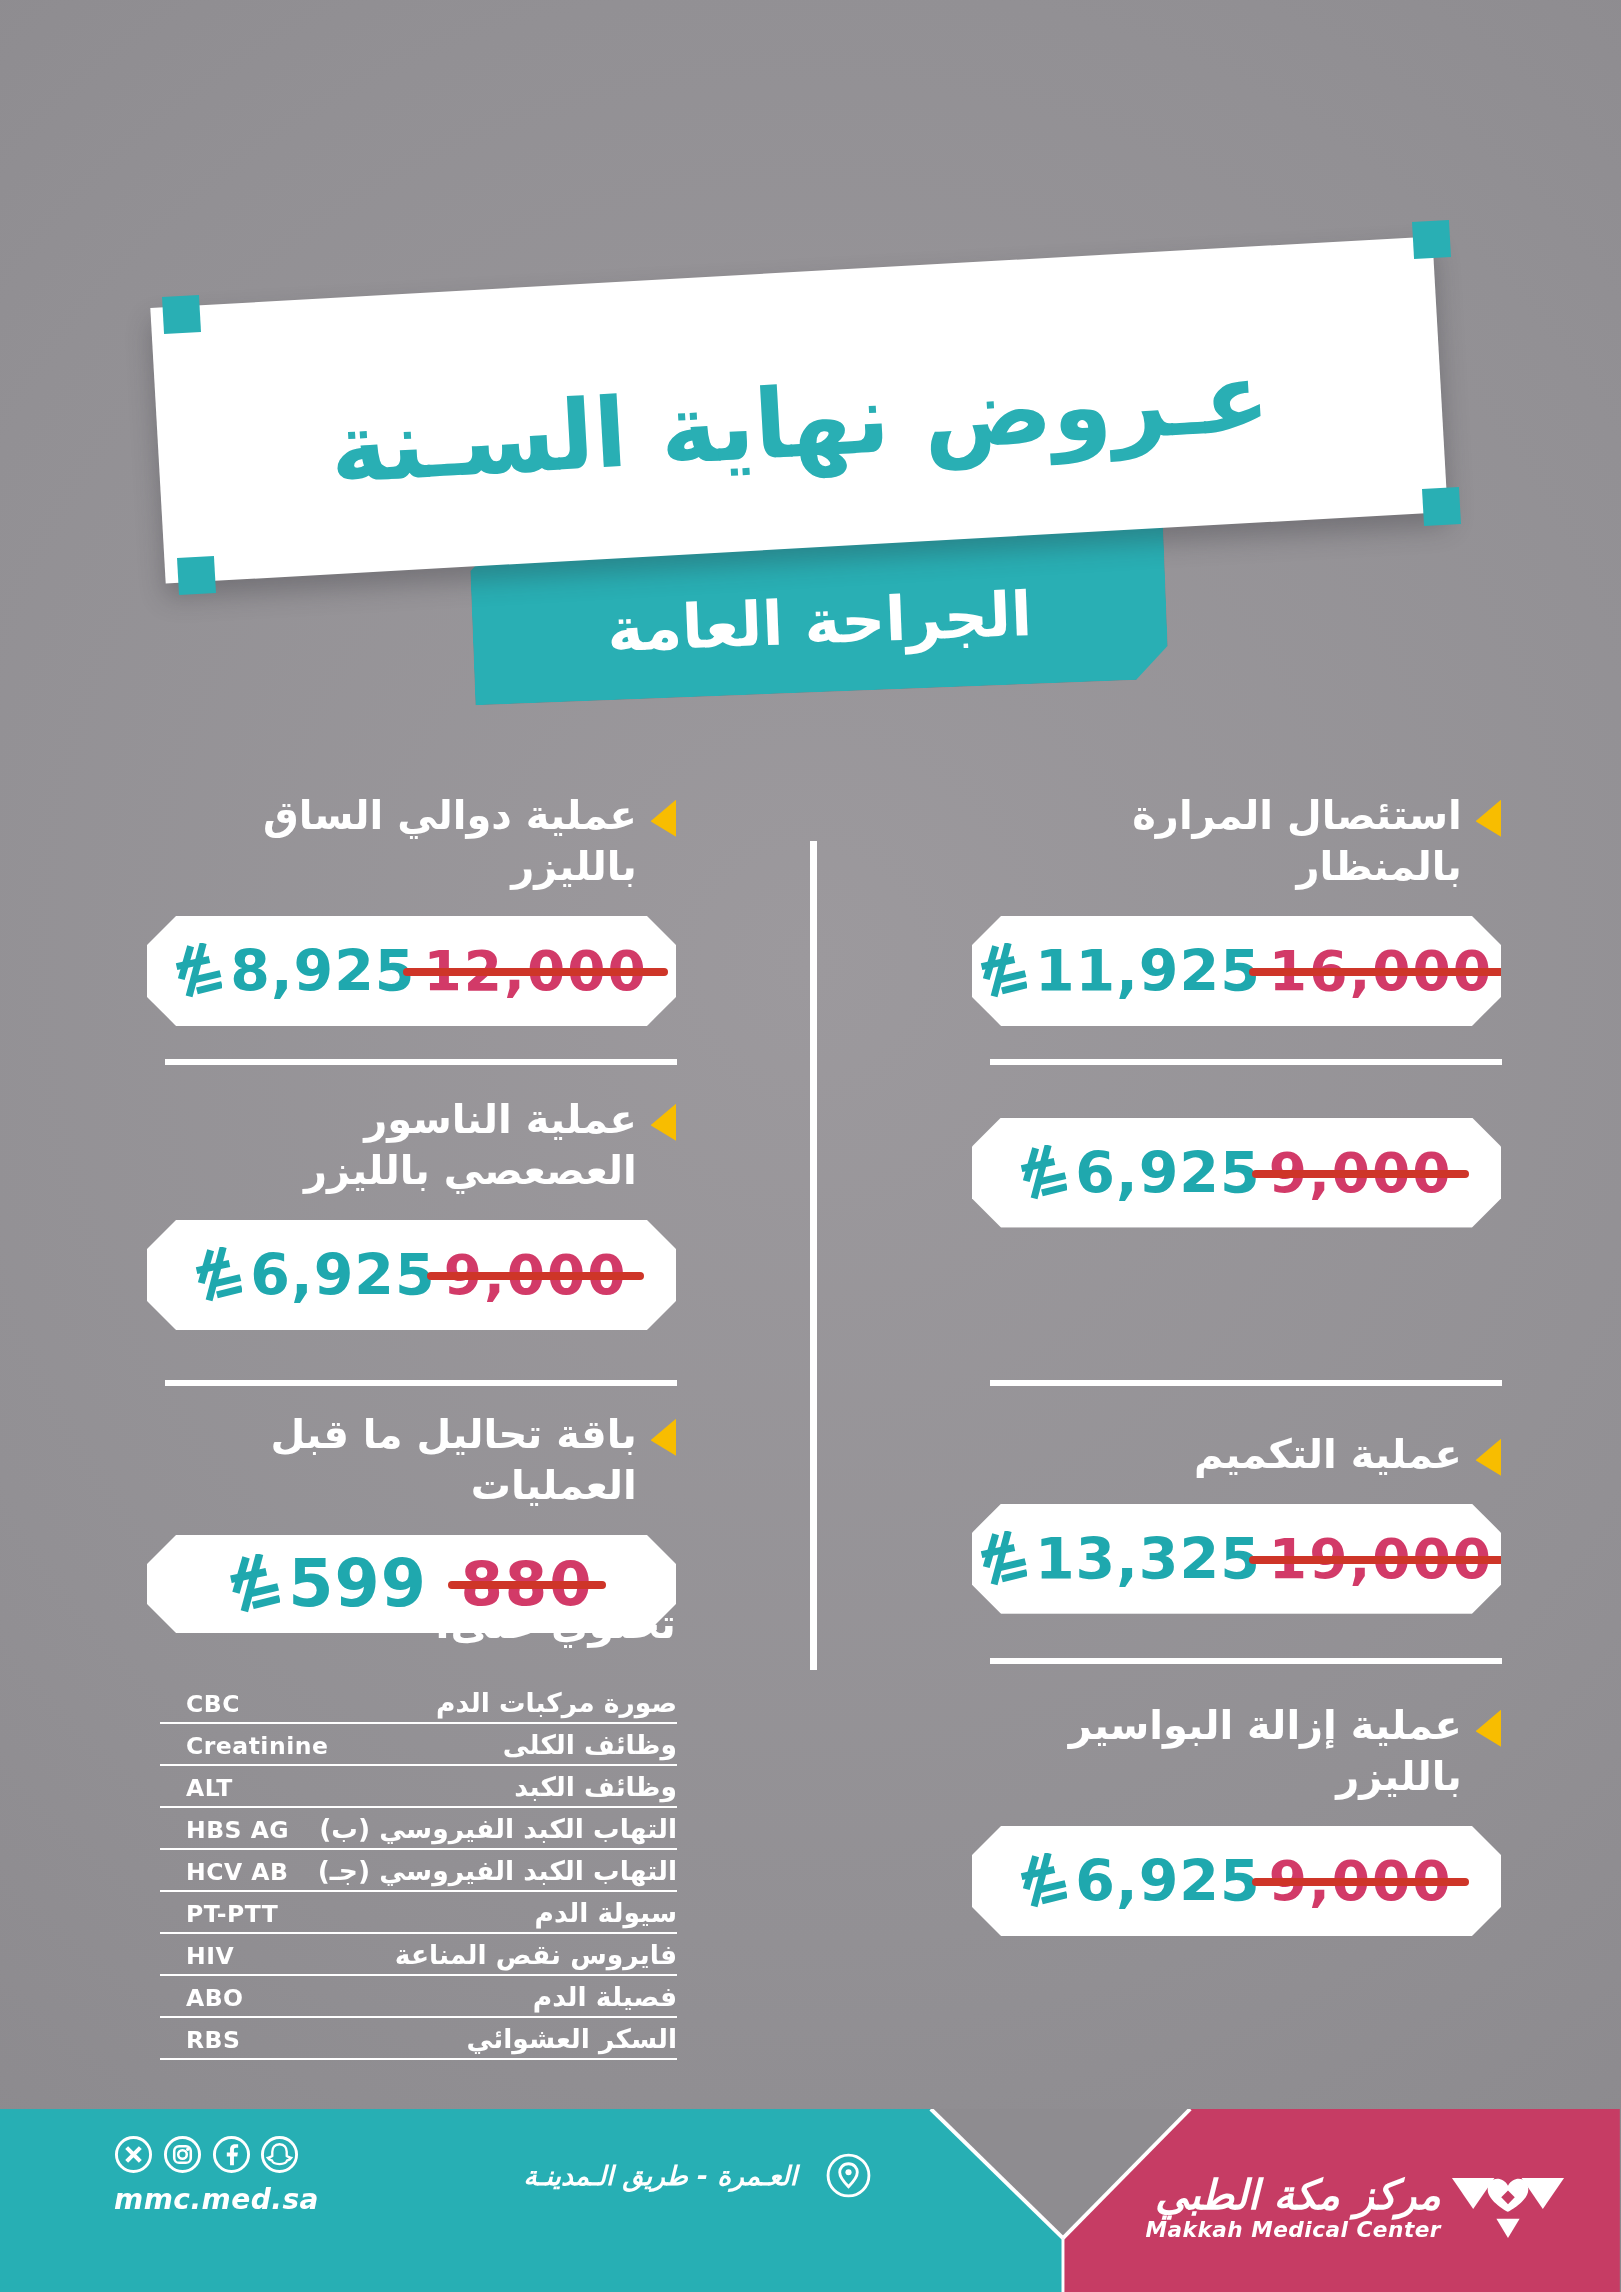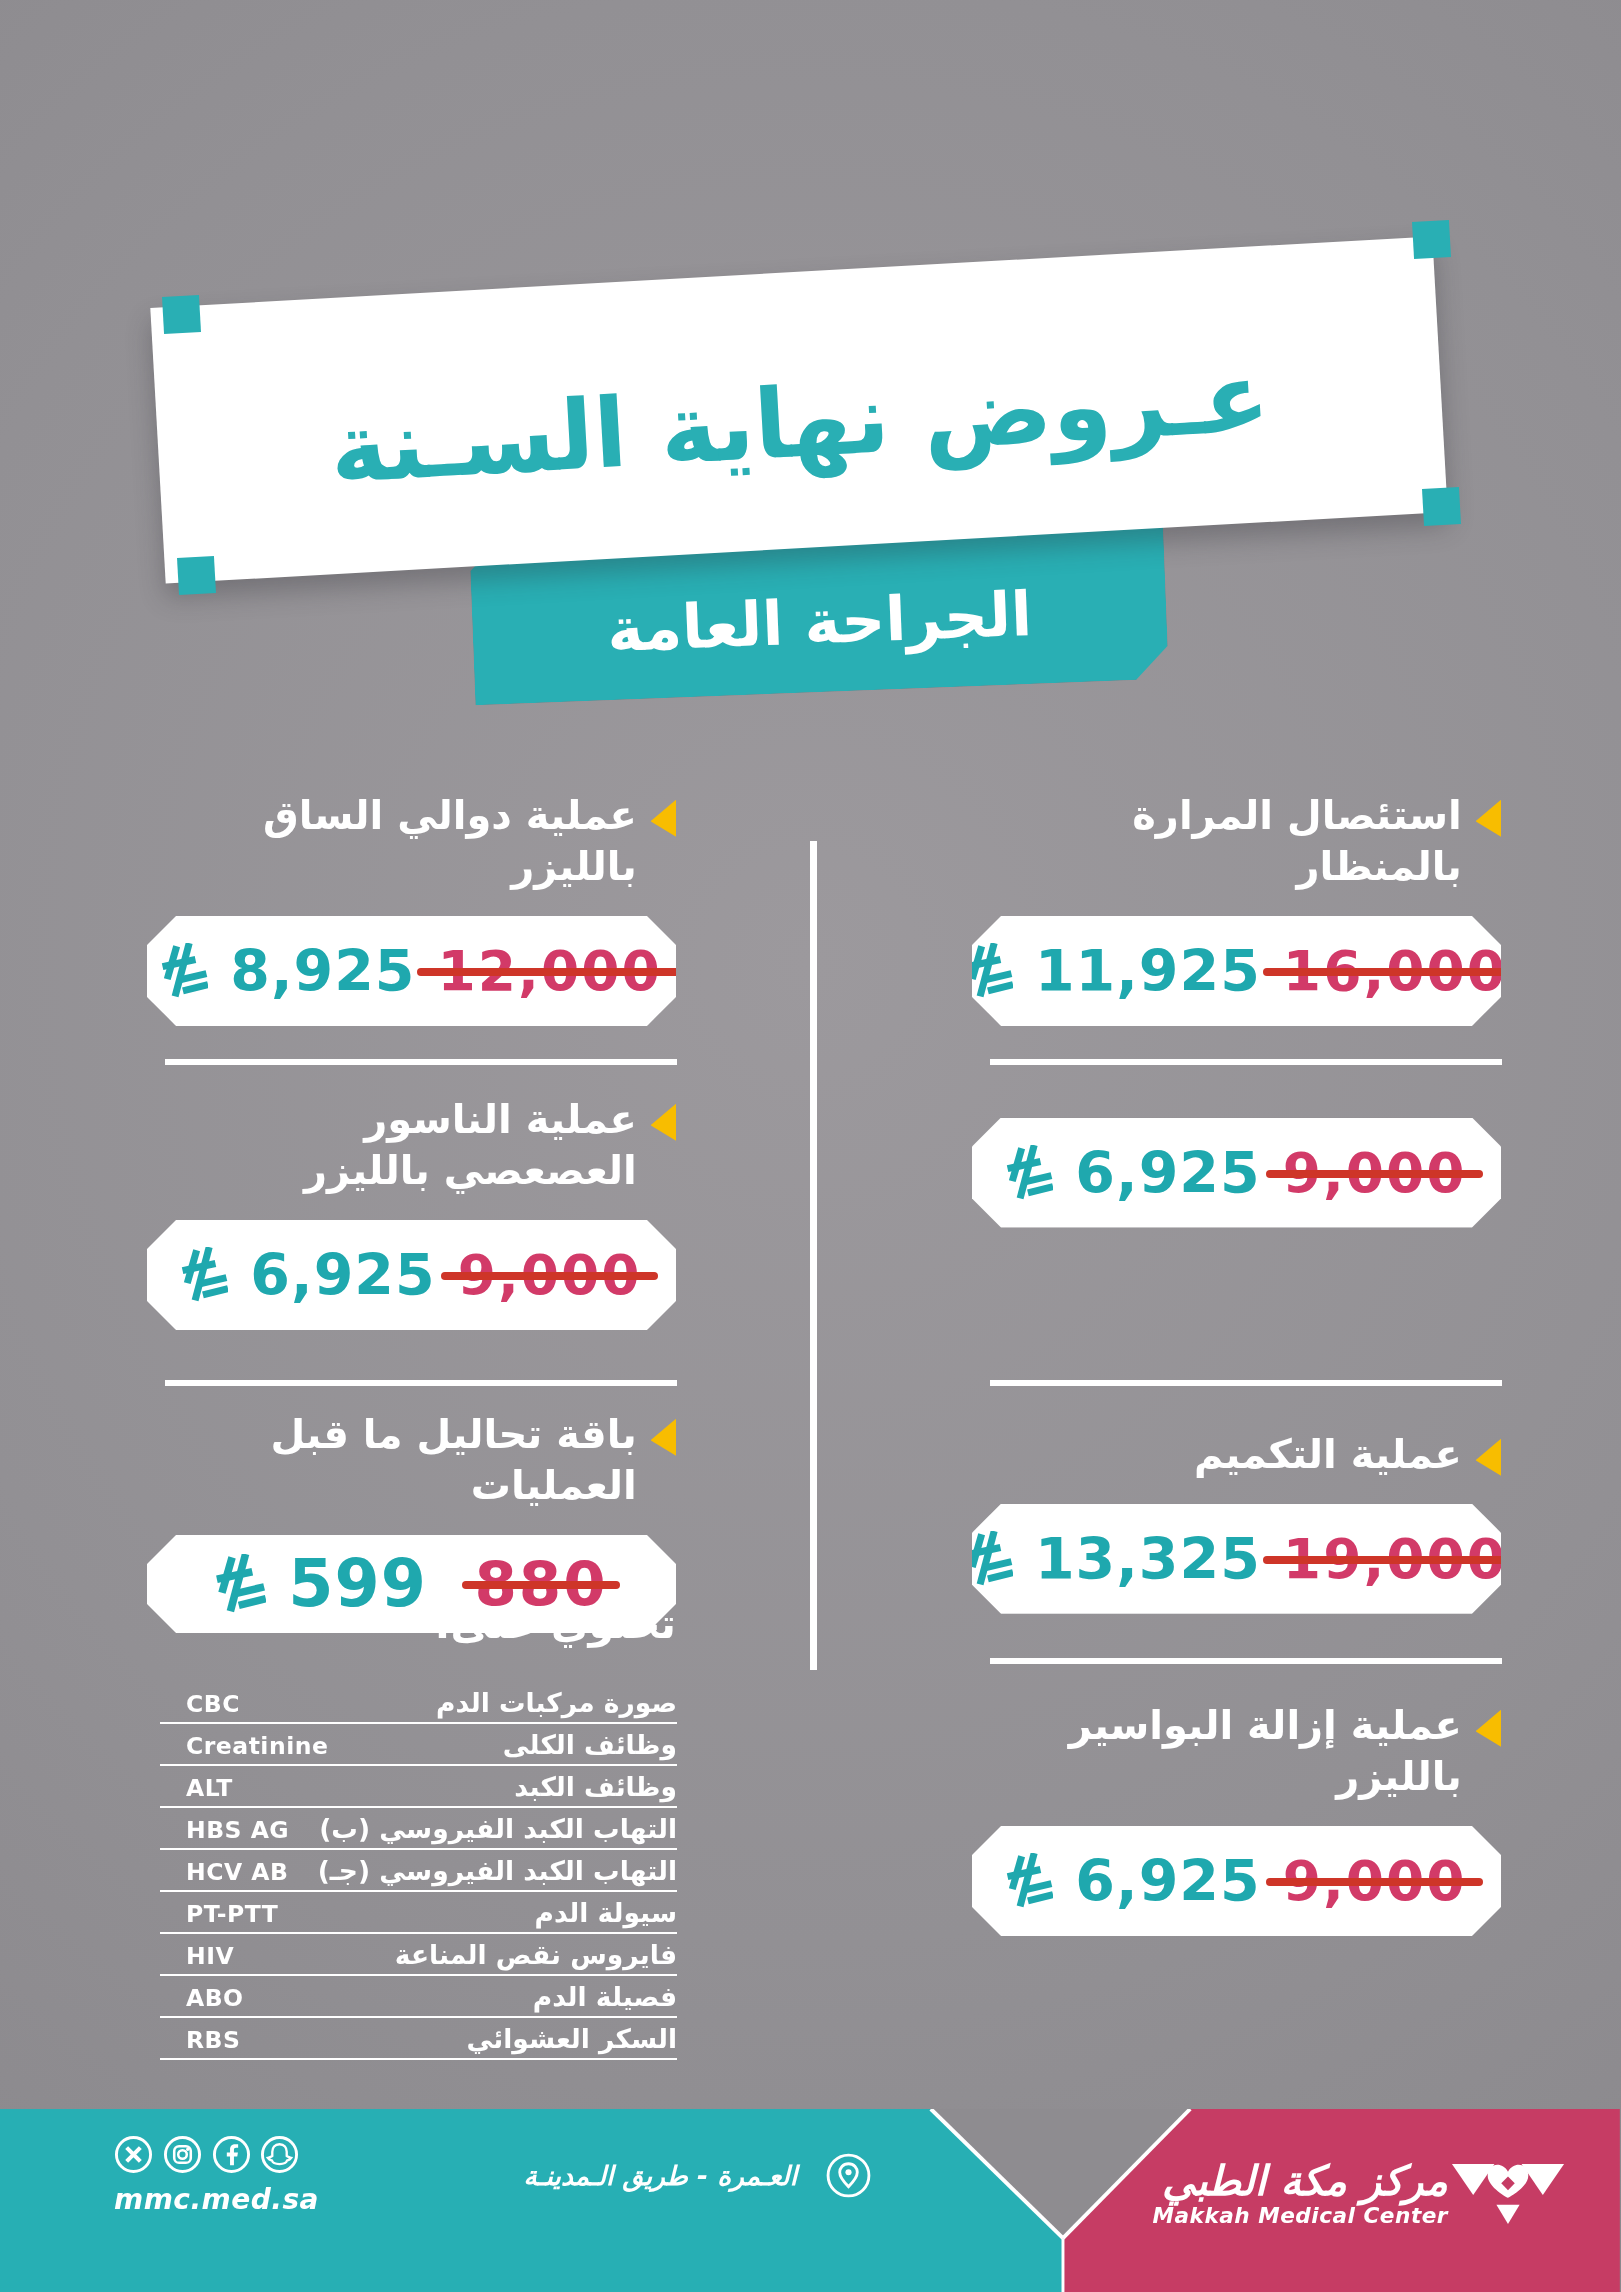--- a/index.html
+++ b/index.html
@@ -21,21 +21,21 @@
   
   .offer{position:absolute;width:529px;}
   .col-left{left:147px;} .col-right{left:972px;}
   .offer-title{display:flex;flex-direction:row;justify-content:flex-end;align-items:flex-start;gap:13.7px;
     color:#fff;font-size:40px;font-weight:bold;line-height:1.28;text-align:right;}
   .offer-title .t{direction:rtl;}
   .offer-title .narrow{max-width:343px;}
   .marker{width:25.5px;height:37px;background:#F8BD00;margin-top:9.8px;flex:0 0 auto;
     clip-path:polygon(100% 0,100% 100%,0 58%);}
   .price-box{margin-top:23.5px;height:110px;background:#fff;display:flex;direction:ltr;
-    align-items:center;justify-content:center;gap:22px;
+    align-items:center;justify-content:center;gap:8px;
     clip-path:polygon(29px 0,calc(100% - 29px) 0,100% 29px,100% calc(100% - 29px),calc(100% - 29px) 100%,29px 100%,0 calc(100% - 29px),0 29px);
     box-shadow:0 7.8px 13.7px rgba(40,40,45,.22);}
   .price-new{color:#1FA8AE;font-size:57px;font-weight:bold;letter-spacing:1px;}
   .price-old{color:#D23A68;font-size:55px;font-weight:bold;position:relative;letter-spacing:2px;}
   .price-old::after{content:"";position:absolute;left:-9%;width:118%;top:46%;height:7.8px;background:#CE3528;border-radius:3.9px;}
   .riyal{flex:0 0 auto;}
   .labs-box .price-box{height:98px;}
   .labs-box .price-new{font-size:65px;}
   .labs-box .price-old{font-size:61px;margin-left:25.5px;}
   
@@ -53,21 +53,21 @@
   .test-row .tname{color:#fff;font-size:26.5px;font-weight:bold;direction:rtl;}
   
   .footer{position:absolute;left:0;top:2109px;width:1320px;height:183px;background:#27AFB4;font-style:italic;}
   .footer svg.notch{position:absolute;left:0;top:0;}
   .socials{position:absolute;left:114px;top:25.5px;display:flex;gap:9.8px;}
   .soc{width:39px;height:39px;}
   .website{position:absolute;left:114px;top:74px;color:#fff;font-size:28px;font-weight:bold;letter-spacing:0.5px;}
   .location{position:absolute;left:500px;top:43px;width:372px;display:flex;direction:rtl;
     align-items:center;gap:28px;justify-content:flex-start;}
   .location .loc-text{color:#fff;font-size:26.5px;font-weight:bold;white-space:nowrap;}
-  .brand{position:absolute;left:1135px;top:41px;width:431px;display:flex;align-items:center;justify-content:flex-end;gap:2px;}
+  .brand{position:absolute;left:1135px;top:55px;width:431px;display:flex;align-items:center;justify-content:flex-end;gap:9px;}
   .brand-text{text-align:right;color:#fff;}
   .brand-ar{font-size:41px;font-weight:bold;line-height:1.05;direction:rtl;}
   .brand-en{font-size:21.6px;font-weight:bold;letter-spacing:0.5px;}
 </style>
 </head>
 <body>
 
 <div class="canvas">
 
   <div class="banner">

